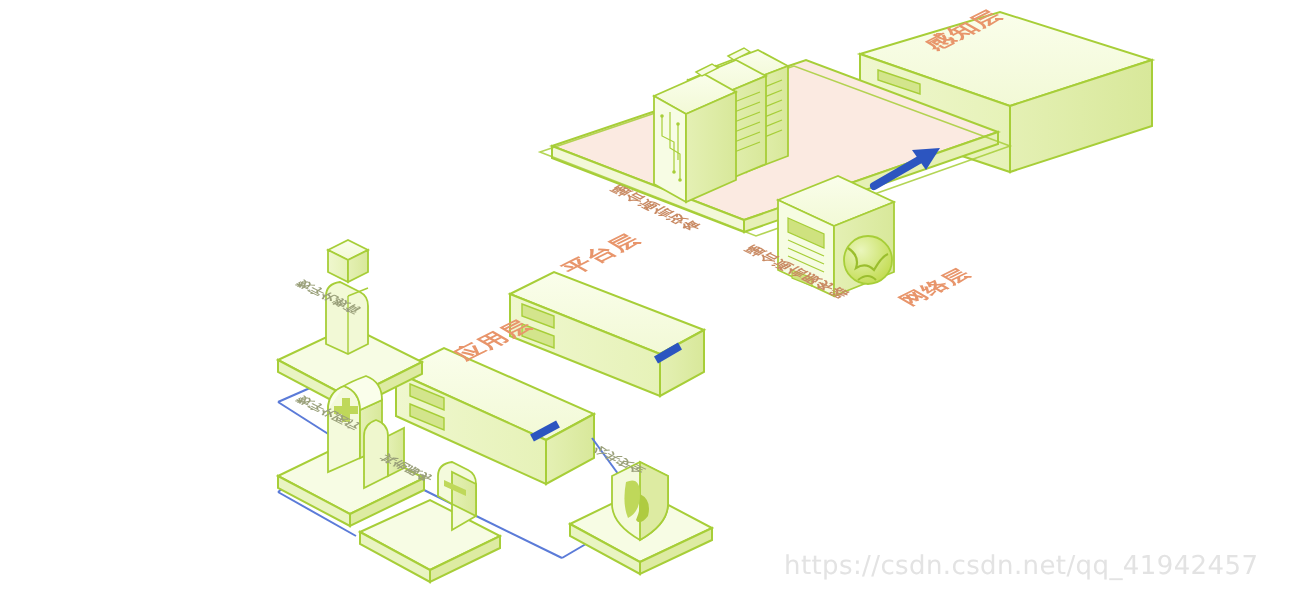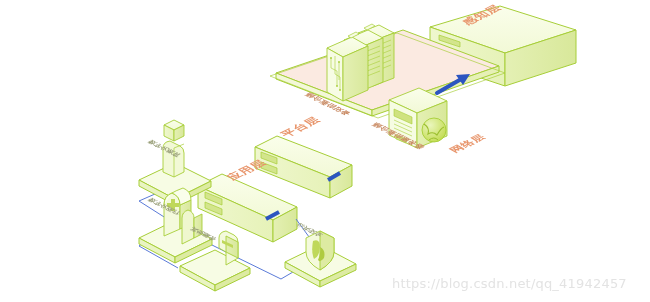--- a/index.html
+++ b/index.html
@@ -260,15 +260,15 @@
 
   <div class="lbl-gray" style="left:146px;top:201px;font-size:6px;
               transform:matrix(1,0.5,0.87,-0.5,0,0);transform-origin:left top;">数字化医疗</div>
 
   <div class="lbl-gray" style="left:188px;top:230px;font-size:6px;
               transform:matrix(1,0.5,0.87,-0.5,0,0);transform-origin:left top;">其他服务</div>
 
   <div class="lbl-gray" style="left:294px;top:226px;font-size:6px;
               transform:matrix(1,0.5,0.87,-0.5,0,0);transform-origin:left top;">公共安全</div>
 
-  <div id="watermark">https://blog.csdn.net/qq_41942457</div>
+  <div id="watermark">https://csdn.csdn.net/qq_41942457</div>
 
 </div>
 
 </body></html>

